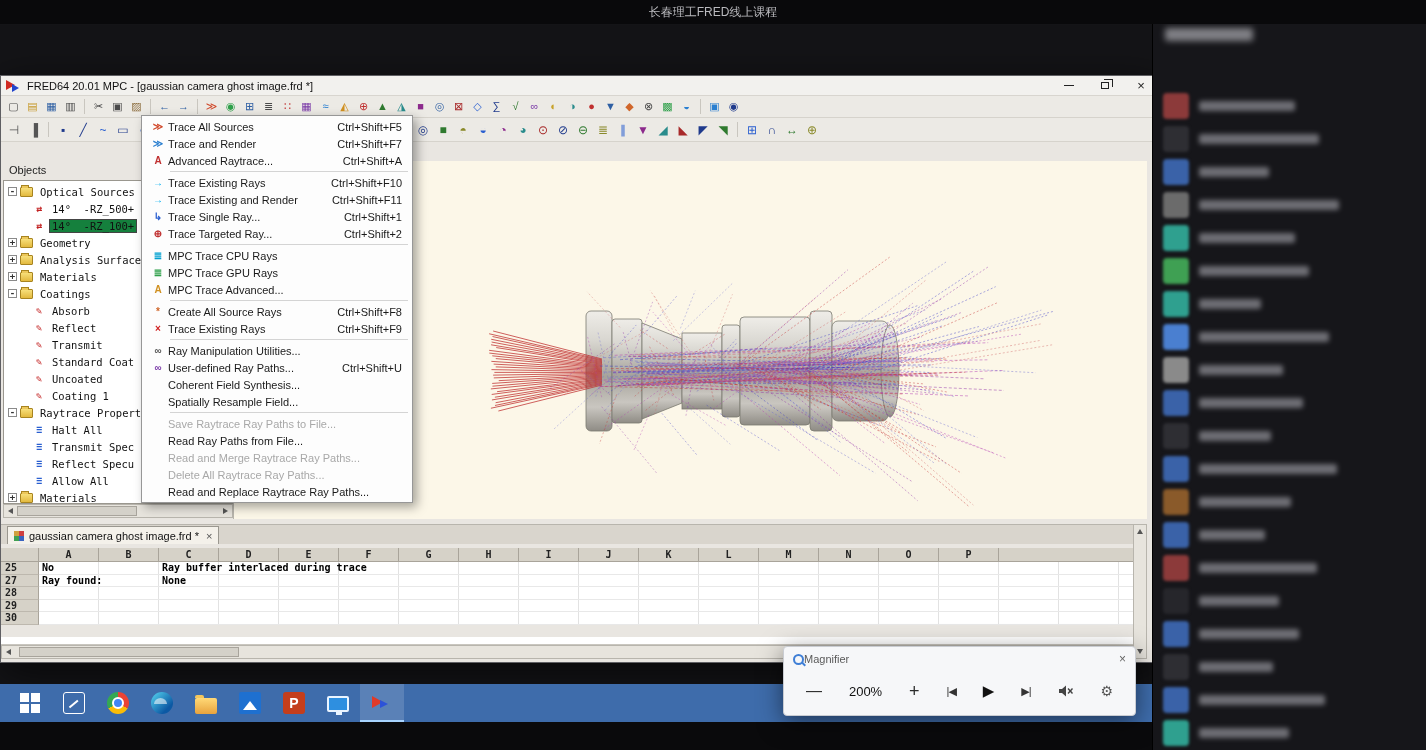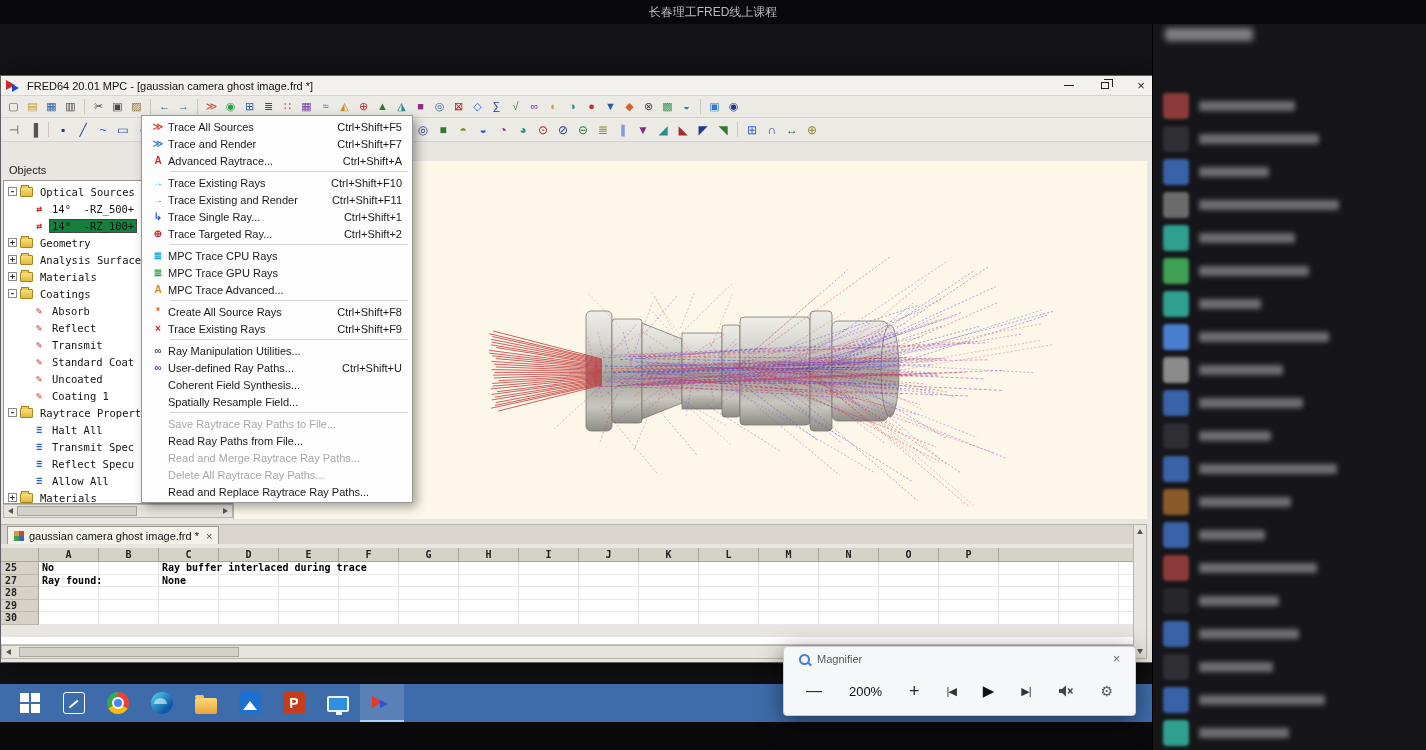--- a/index.html
+++ b/index.html
@@ -75,21 +75,21 @@
   .sh-num{width:38px;flex:none;background:#d6d2c8;border-right:1px solid #a9a49a;border-bottom:1px solid #bdb8ae;font:bold 10px/12px "DejaVu Sans Mono",monospace;padding-left:4px;color:#222}
   .sh-cells{flex:1;position:relative;border-bottom:1px solid #e8e8e8;background-image:repeating-linear-gradient(to right,transparent 0 59px,#e2e2e2 59px 60px)}
   .sh-text{position:absolute;top:0;font:bold 10px/12px "DejaVu Sans Mono",monospace;color:#000;white-space:pre}
   .sh-sel{position:absolute;top:0;width:61px;height:12.5px;border:2px solid #000;z-index:2}
   .sheet-below{position:absolute;left:0;top:561px;width:1132px;height:8px;background:#fff;border-bottom:1px solid #c9c6bf}
   .sheet-hscroll{position:absolute;left:0;top:569px;width:1132px;height:14px;background:#e7e4dd;border:1px solid #b8b5ad;display:flex;align-items:center}
   .sheet-vscroll{position:absolute;left:1132px;top:448px;width:14px;height:135px;background:#e7e4dd;border:1px solid #b8b5ad;display:flex;flex-direction:column;justify-content:space-between}
 
   
   .magnifier{position:absolute;left:783px;top:646px;width:353px;height:70px;background:#f6f7f9;border:1px solid #c9ccd2;border-radius:4px;box-shadow:0 6px 24px rgba(0,0,0,.5);z-index:65}
-  .mag-title{display:flex;align-items:center;height:24px;padding:0 15px;color:#5a5a5a;font-size:11px;gap:7px}
+  .mag-title{display:flex;align-items:center;height:24px;padding:0 9px;color:#5a5a5a;font-size:11px;}
   .mag-lens-icon{width:11px;height:11px;border:2px solid #3f7fd6;border-radius:50%;position:relative;flex:none}
   .mag-lens-icon::after{content:"";position:absolute;width:5px;height:2px;background:#3f7fd6;transform:rotate(45deg);right:-4px;bottom:-2px}
   .mag-close{margin-left:auto;color:#666;font-size:12px}
   .mag-controls{display:flex;align-items:center;justify-content:space-between;padding:0 22px;height:40px;color:#2b2b2b}
   .mag-minus{font-size:16px}
   .mag-zoom{font-size:13px;color:#111}
   .mag-plus{font-size:18px}
   .mag-step{font-size:11px;color:#333;letter-spacing:-1px}
   .mag-play{font-size:15px;color:#111}
   .mag-gear{font-size:14px;color:#555}

